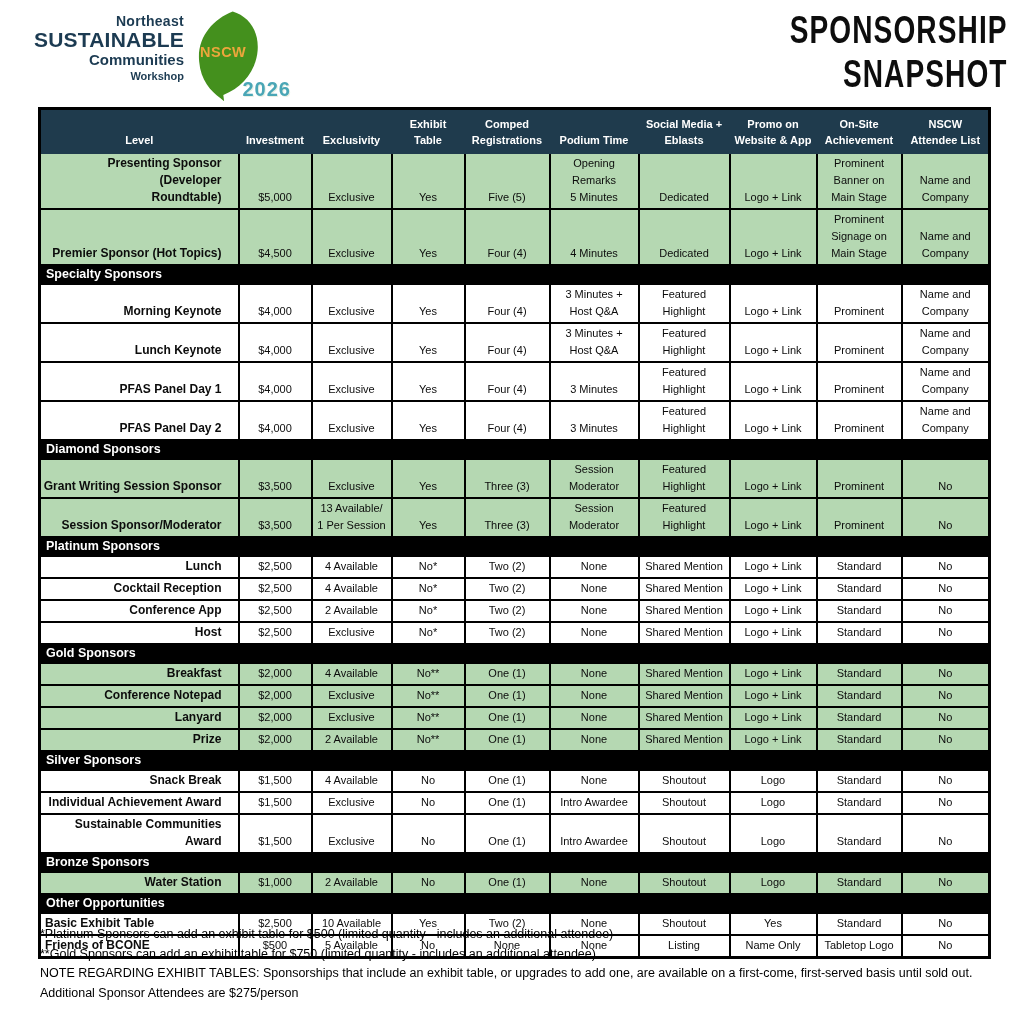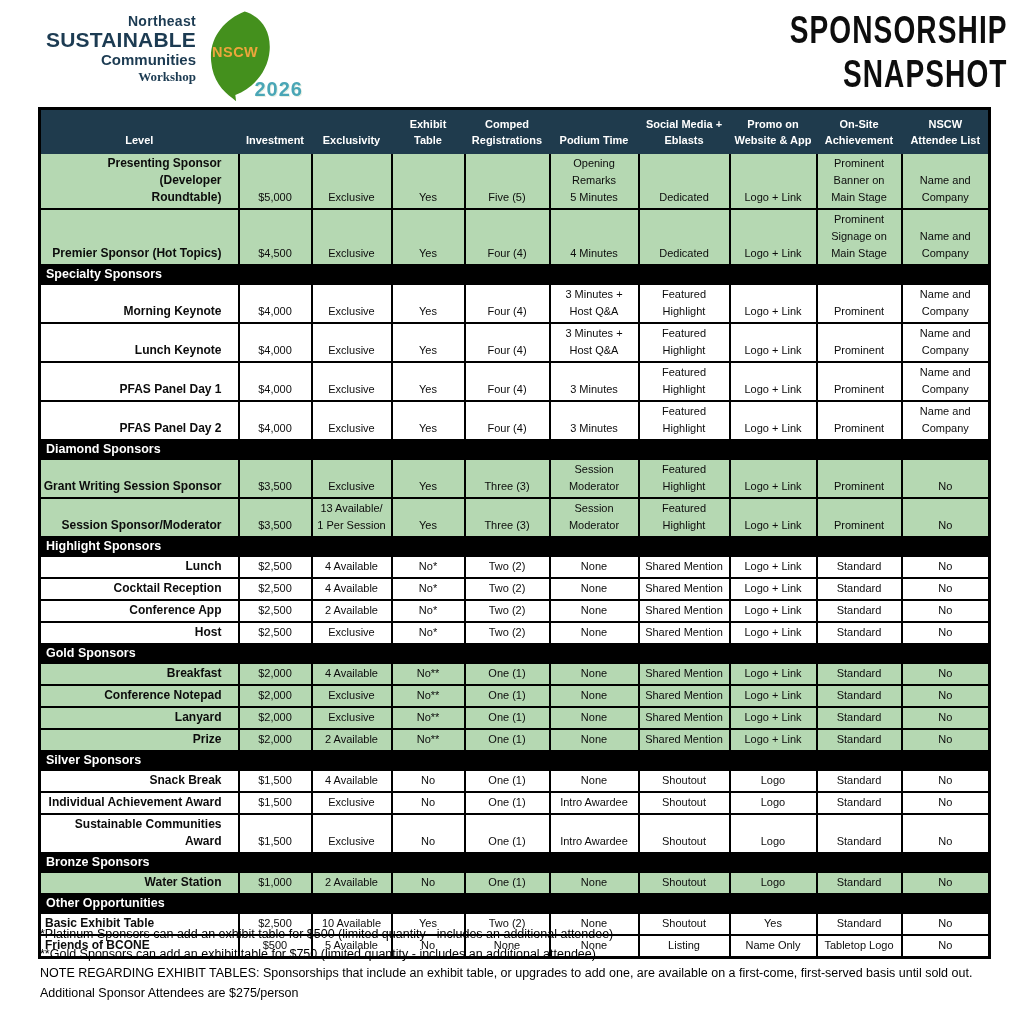--- a/index.html
+++ b/index.html
@@ -6,26 +6,26 @@
   body {
     width: 1024px; height: 1012px;
     background: #ffffff;
     font-family: "Liberation Sans", sans-serif;
     position: relative;
     overflow: hidden;
   }
   .page { position: absolute; inset: 0; }
 
   
-  .logo { position: absolute; top: 14px; left: 34px; display: flex; align-items: flex-start; margin-left: 12px; }
+  .logo { position: absolute; top: 14px; left: 34px; display: flex; align-items: flex-start; }
   .logo-text { text-align: right; color: var(--logo_navy); font-weight: bold; }
   .lt1 { font-size: 14px; line-height: 15px; letter-spacing: .3px; }
   .lt2 { font-size: 21px; line-height: 22px; letter-spacing: .2px; }
   .lt3 { font-size: 15px; line-height: 17px; }
-  .lt4 { font-size: 13px; line-height: 17px; font-family: Liberation Serif, serif; }
+  .lt4 { font-size: 11px; line-height: 17px; }
   .logo-leaf { position: relative; width: 78px; height: 92px; margin-left: 5px; margin-top: -4px; }
   .leaf-svg { position: absolute; inset: 0; color: var(--leaf_green); }
   .leaf-badge { position: absolute; top: 34px; left: 11px; color: var(--badge_orange);
                 font-weight: bold; font-size: 14.5px; letter-spacing: .5px; }
   .leaf-year { position: absolute; bottom: 1px; right: -24px; color: var(--year_teal);
                font-weight: bold; font-size: 20px; letter-spacing: 1px;
                text-shadow: 1px 1px 0 #e8f0e4; }
 
   
   .title { position: absolute; top: 8px; right: 16px; text-align: right;
@@ -238,21 +238,21 @@
             <td>Three (3)</td>
             <td>Session
 Moderator</td>
             <td>Featured
 Highlight</td>
             <td>Logo + Link</td>
             <td>Prominent</td>
             <td>No</td>
           </tr>
           <tr class="section">
-            <td colspan="10">Highlight Sponsors</td>
+            <td colspan="10">Platinum Sponsors</td>
           </tr>
           <tr class="white sm">
             <td class="level">Lunch</td>
             <td>$2,500</td>
             <td>4 Available</td>
             <td>No*</td>
             <td>Two (2)</td>
             <td>None</td>
             <td>Shared Mention</td>
             <td>Logo + Link</td>

